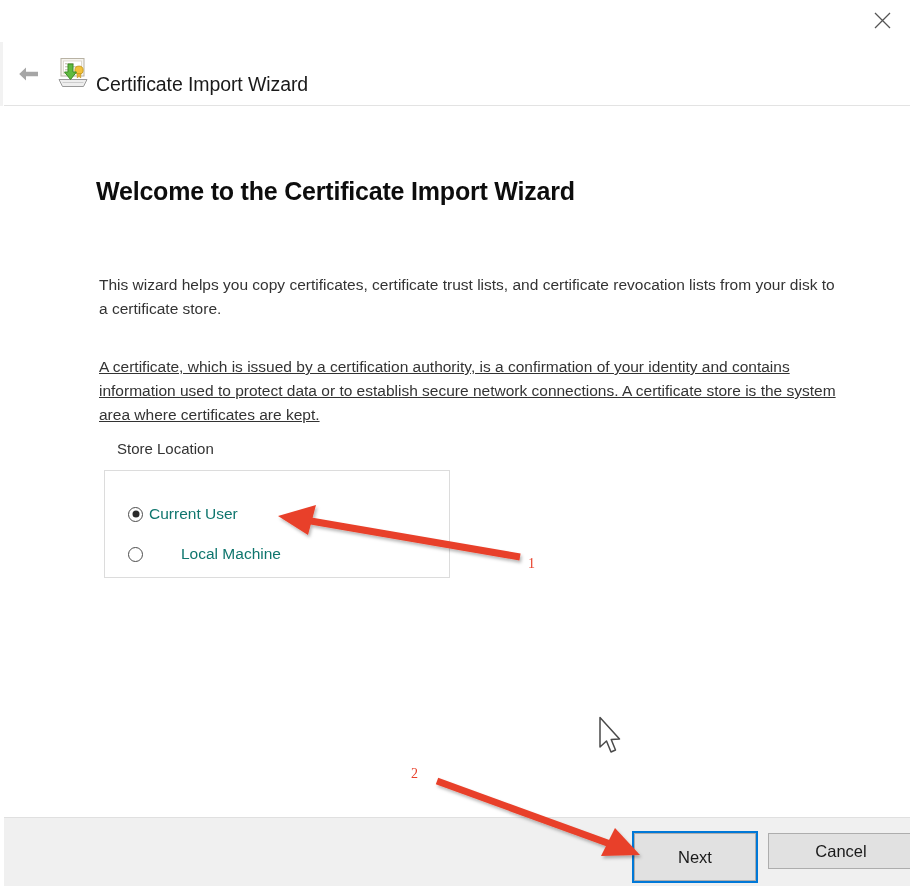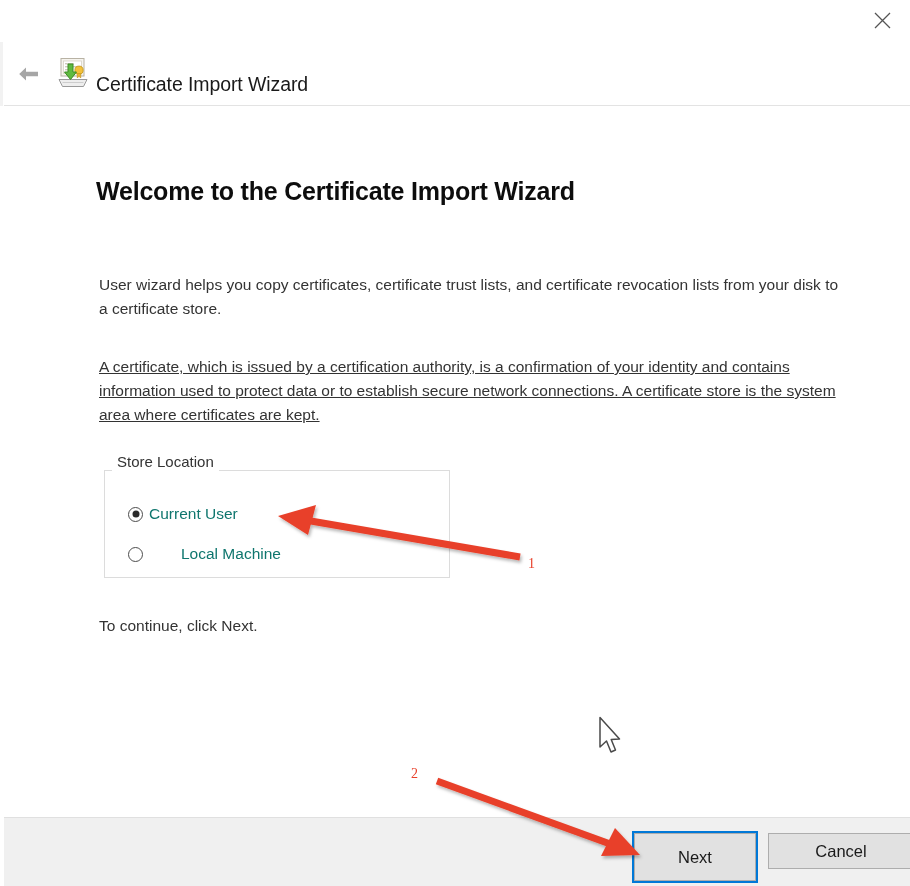--- a/index.html
+++ b/index.html
@@ -131,21 +131,21 @@
   #store-location-group {
     position: absolute;
     left: 104px; top: 470px;
     width: 346px; height: 108px;
     border: 1px solid #dcdcdc;
     box-sizing: border-box;
     background: transparent;
   }
   #store-location-legend {
     position: absolute;
-    left: 112px; top: 453px;
+    left: 112px; top: 440px;
     background: #ffffff;
     padding: 0 5px;
     font-size: 15px;
     color: #333333;
     line-height: 18px;
   }
   .radio-row {
     position: absolute;
     left: 128px;
     display: flex;
@@ -284,38 +284,37 @@
       <path d="M12 7 L17 7 L17 15 L20.5 15 L14.5 22.5 L8.5 15 L12 15 Z" fill="#5fba3f" stroke="#3d8c24" stroke-width="1"></path>
     </svg>
   </div>
   <div id="wizard-title">Certificate Import Wizard</div>
   <div id="header-separator"></div>
 
   <div id="content-pane"></div>
 
   <div id="page-heading">Welcome to the Certificate Import Wizard</div>
 
-  <div class="body-paragraph" id="paragraph-1">User wizard helps you copy certificates, certificate trust lists, and certificate revocation lists from your disk to a certificate store.</div>
+  <div class="body-paragraph" id="paragraph-1">This wizard helps you copy certificates, certificate trust lists, and certificate revocation lists from your disk to a certificate store.</div>
 
   <div class="body-paragraph" id="paragraph-2">A certificate, which is issued by a certification authority, is a confirmation of your identity and contains information used to protect data or to establish secure network connections. A certificate store is the system area where certificates are kept.</div>
 
   <div id="store-location-group"></div>
   <div id="store-location-legend">Store Location</div>
 
   <div class="radio-row" id="radio-current-user">
     <span class="radio-mark checked"></span>
     <span class="radio-label">Current User</span>
   </div>
 
   <div class="radio-row" id="radio-local-machine">
     <span class="radio-mark"></span>
     <span class="radio-label">Local Machine</span>
   </div>
 
-  <div id="continue-text">To continue, click Next.</div>
 
   <div id="footer-separator"></div>
   <div id="footer-bar"></div>
   <div id="next-button">Next</div>
   <div id="cancel-button">Cancel</div>
 
   <div id="annotation-layer">
     <svg width="910" height="886" viewBox="0 0 910 886" style="position:absolute;left:0;top:0;">
       <defs>
         <filter id="annshadow" x="-30%" y="-30%" width="170%" height="170%">

